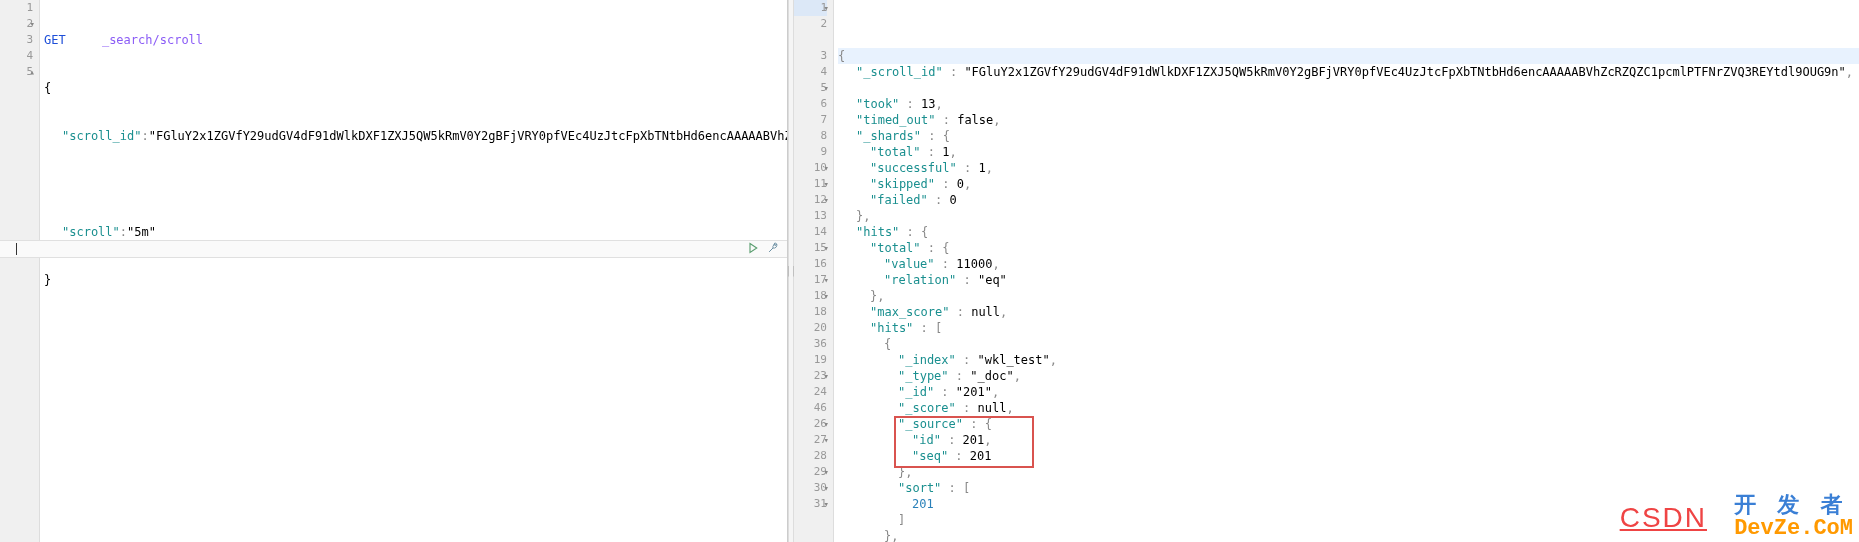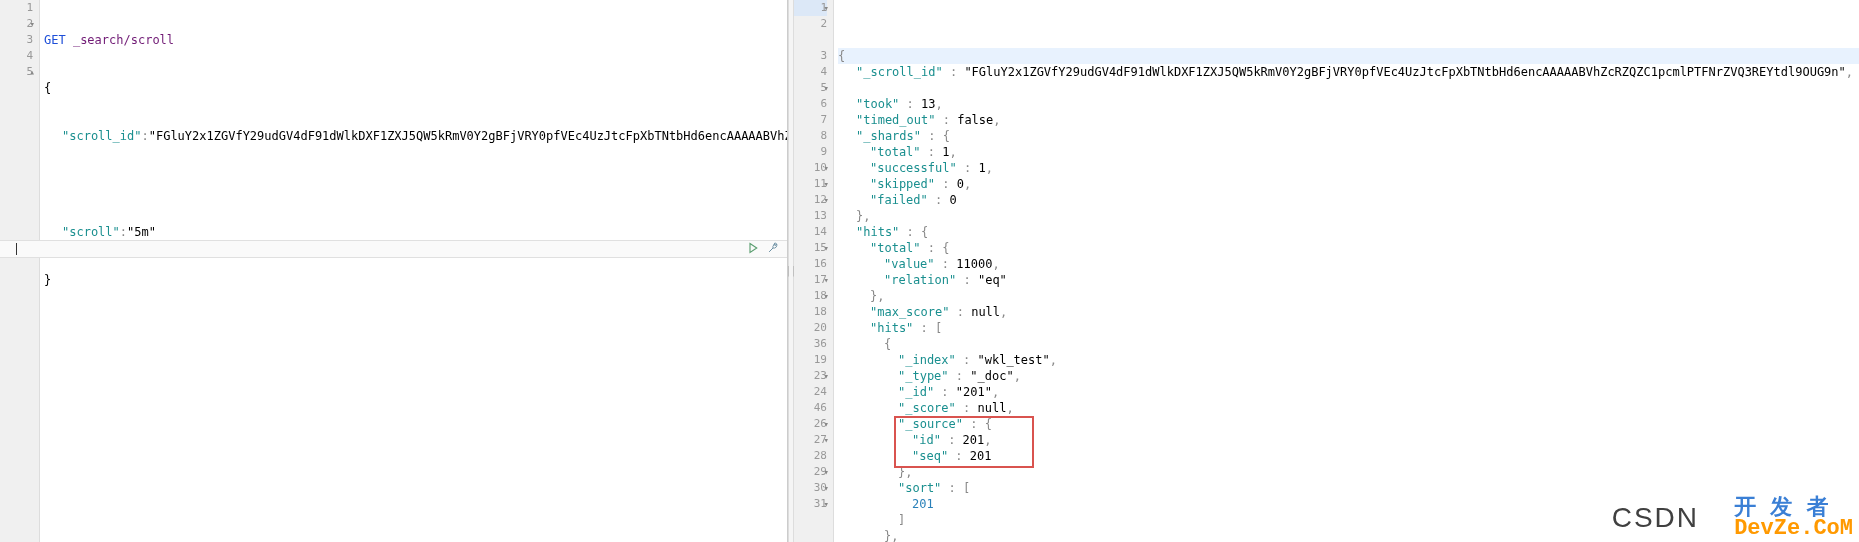--- a/index.html
+++ b/index.html
@@ -8,36 +8,36 @@
 .left-pane { width: 788px; border-right: 1px solid #ccc; }
 .right-pane { flex: 1; }
 .gutter { width: 40px; background: #f0f0f0; border-right: 1px solid #ddd; text-align: right; padding-right: 6px; color: #999; font-size: 11px; line-height: 16px; user-select: none; flex-shrink: 0; }
 .gutter .ln { height: 16px; position: relative; }
 .gutter .fold { position:absolute; right:-2px; color:#888; font-size:9px; cursor:pointer;}
 .code { flex: 1; padding-left: 4px; line-height: 16px; font-size: 12px; white-space: pre; overflow: hidden; }
 .code .line { height: 16px; }
 .row { display: flex; height: 100%; }
 .hl-row { background: #e8f2fe; }
 .method { color: #1d4ed8; font-weight: normal; }
-.path { color: #701a75; }
+.path { color: #8b5cf6; margin-left: 29px; }
 .punc { color: #888; }
 .key { color: #1a8f8f; }
 .str { color: #16a085; }
 .num { color: #2980b9; }
 .indent { display:inline-block; }
 .i1{width:14px;border-left:1px solid #e0e0e0;margin-left:4px;}
 .i2{width:14px;border-left:1px solid #e0e0e0;}
 .action-bar { position: absolute; left: 0; right: 0; top: 240px; height: 18px; border-top: 1px solid #e0e0e0; border-bottom: 1px solid #e0e0e0; background: #fafafa; display: flex; align-items: center; justify-content: flex-end; padding: 0 8px; gap: 8px; }
 .action-bar .cursor-area{ flex:1; height:100%; position:relative;}
 .action-bar .cursor-area::before{content:"";position:absolute;left:8px;top:2px;bottom:2px;width:1px;background:#333;}
 .play-icon svg, .wrench-icon svg { width: 12px; height: 12px; }
 .highlight-box { position: absolute; border: 2px solid #d9534f; pointer-events: none; }
-.watermark1 { position: absolute; right: 160px; bottom: 8px; color: #404040; font-size: 28px; font-family: Arial; letter-spacing:2px; z-index:0;}
+.watermark1 { position: absolute; right: 152px; bottom: 8px; color: #ef4444; font-size: 28px; font-family: Arial; letter-spacing:2px; z-index:0;text-decoration:underline;}
 .watermark2 { position: absolute; right: 6px; bottom: 2px; font-family: Arial; font-size: 22px; z-index:0; line-height:1;}
-.watermark2 .l1{color:#3a7fd5;font-weight:bold;letter-spacing:4px;}
+.watermark2 .l1{color:#3a7fd5;font-weight:bold;letter-spacing:4px;font-family:Liberation Mono, monospace;}
 .watermark2 .l2{color:#ff9900;font-weight:bold;font-family:Liberation Mono, monospace;}
 .right-pane .gutter .ln.hl{ background:#dce8f7;}
 .splitter{width:6px;background:#f5f5f5;display:flex;align-items:center;justify-content:center;cursor:col-resize;border-left:1px solid #ddd;border-right:1px solid #ddd;}
 .splitter span{color:#999;font-size:10px;line-height:4px;}
 </style>
 </head>
 <body>
 
 <div class="pane left-pane">
   <div class="row">

